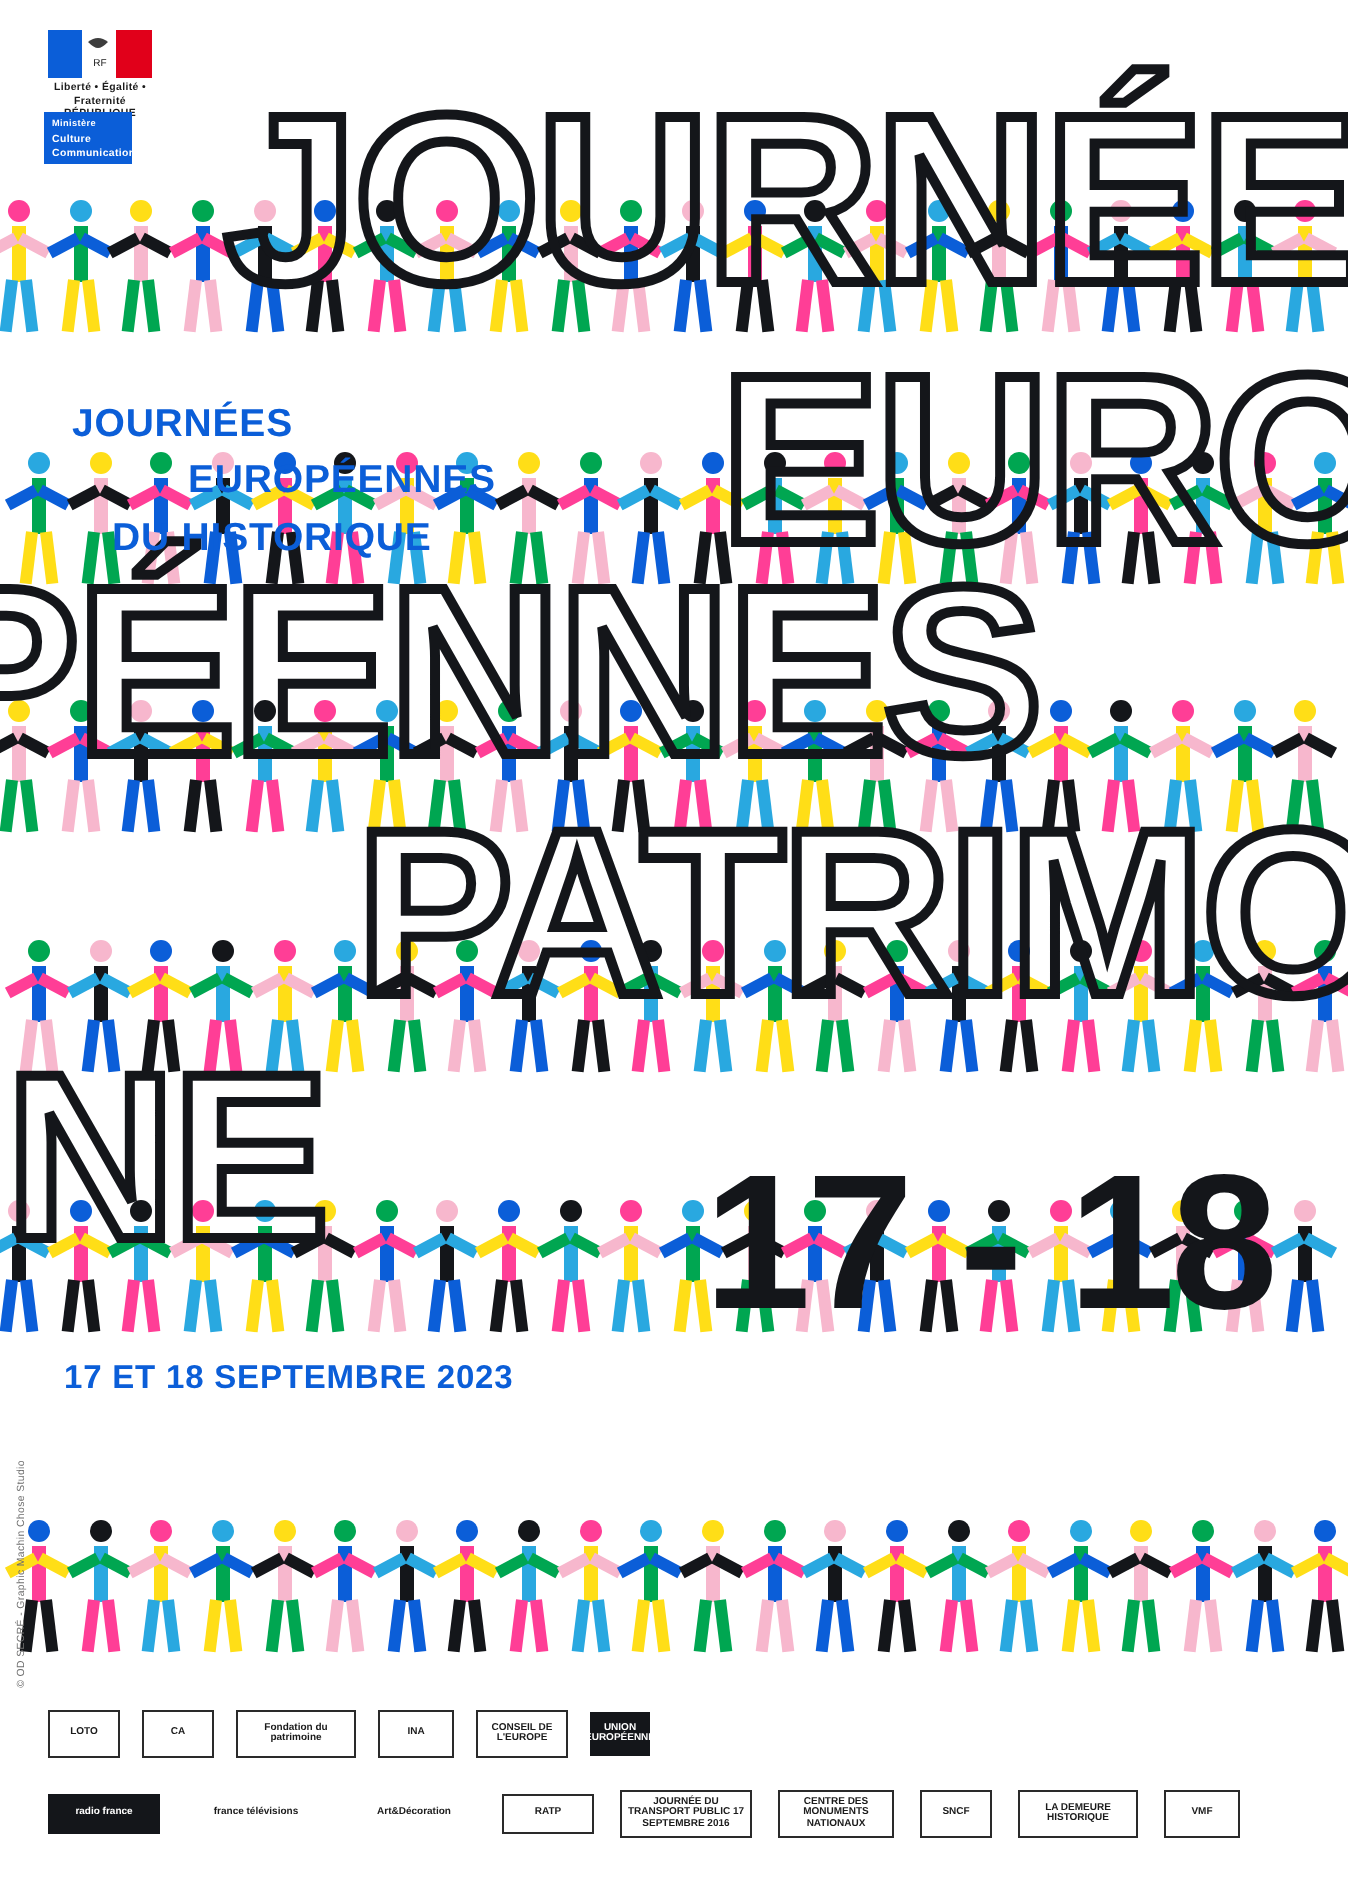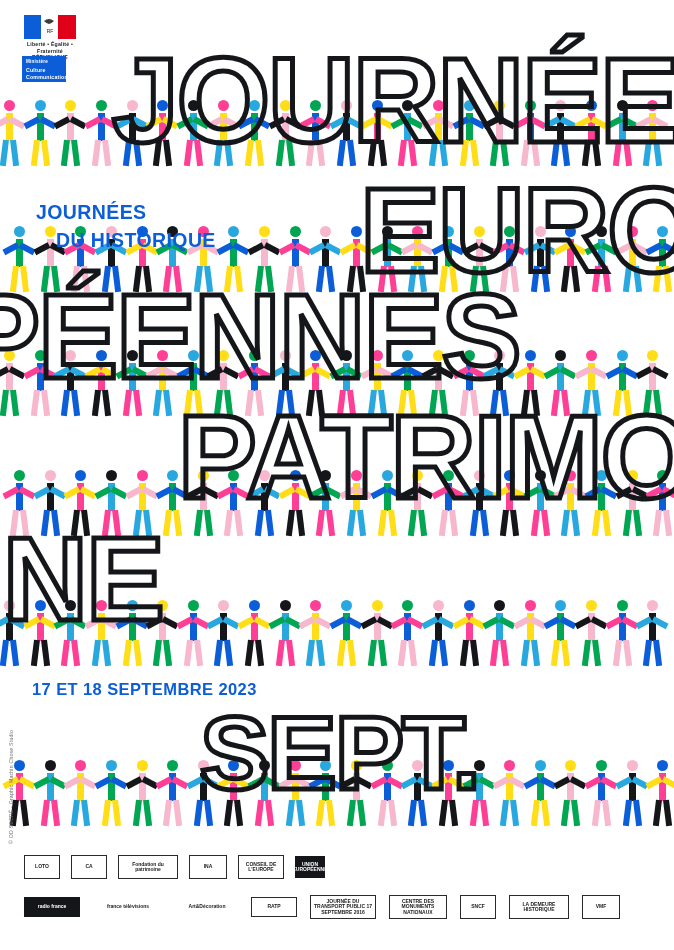--- a/index.html
+++ b/index.html
@@ -1117,21 +1117,21 @@
         <div class="leg" style="left:14px;top:40px;width:6px;height:26px;background:#14161a;transform:rotate(-7deg);transform-origin:top center;"></div>
       </div>
     </div>
 
   <div class="bigtype" id="bigtype-layer">
       <span style="left: 112px; top: 52px; font-size: 120px; -webkit-text-stroke: 5px rgb(20, 22, 26);">JOURNÉES</span>
       <span style="left: 360px; top: 182px; font-size: 120px; -webkit-text-stroke: 5px rgb(20, 22, 26);">EURO</span>
       <span style="left: -40px; top: 288px; font-size: 120px; -webkit-text-stroke: 5px rgb(20, 22, 26);">PÉENNES</span>
       <span style="left: 178px; top: 410px; font-size: 118px; -webkit-text-stroke: 5px rgb(20, 22, 26);">PATRIMO</span>
       <span style="left: -28px; top: 532px; font-size: 118px; -webkit-text-stroke: 5px rgb(20, 22, 26);">INE</span>
-      <span style="left: 200px; top: 712px; font-size: 104px; -webkit-text-stroke: 5px rgb(20, 22, 26);">SEPT.</span>
+      <span class="fill" style="left: 352px; top: 584px; font-size: 96px;">17 - 18</span>
     </div>
 
   <div class="marianne">
     <div class="flag">
       <svg width="52" height="24" viewBox="0 0 52 24" aria-hidden="true">
         <rect x="0" y="0" width="17" height="24" fill="#0b5ed8"></rect>
         <rect x="17" y="0" width="17" height="24" fill="#ffffff"></rect>
         <rect x="34" y="0" width="18" height="24" fill="#e1001a"></rect>
         <path d="M20 6 q5 -4 10 0 q-3 3 -5 3 q-2 0 -5 -3 z" fill="#1b1b1b" opacity="0.85"></path>
         <text x="26" y="18" font-size="5" text-anchor="middle" fill="#1b1b1b" font-family="Liberation Sans">RF</text>
@@ -1143,20 +1143,21 @@
 
   <div class="culturebox">
     <div class="l1">Ministère</div>
     <div class="l2">Culture
 Communication</div>
   </div>
 
 
   <div class="blue" id="title-block">
     <div id="t-l1">JOURNÉES</div>
+    <div id="t-l2">EUROPÉENNES</div>
     <div id="t-l3">DU HISTORIQUE</div>
   </div>
 
   <div class="blue" id="dateline">17 ET 18 SEPTEMBRE 2023</div>
 
   <div class="vertical-credit">© OD SECRÉ - Graphic Machin Chose Studio</div>
 
   <div class="footer">
     <div class="logos-row" id="logos-top">
         <div class="logo box tiny5" style="width: 34px; height: 22px;">LOTO</div>

